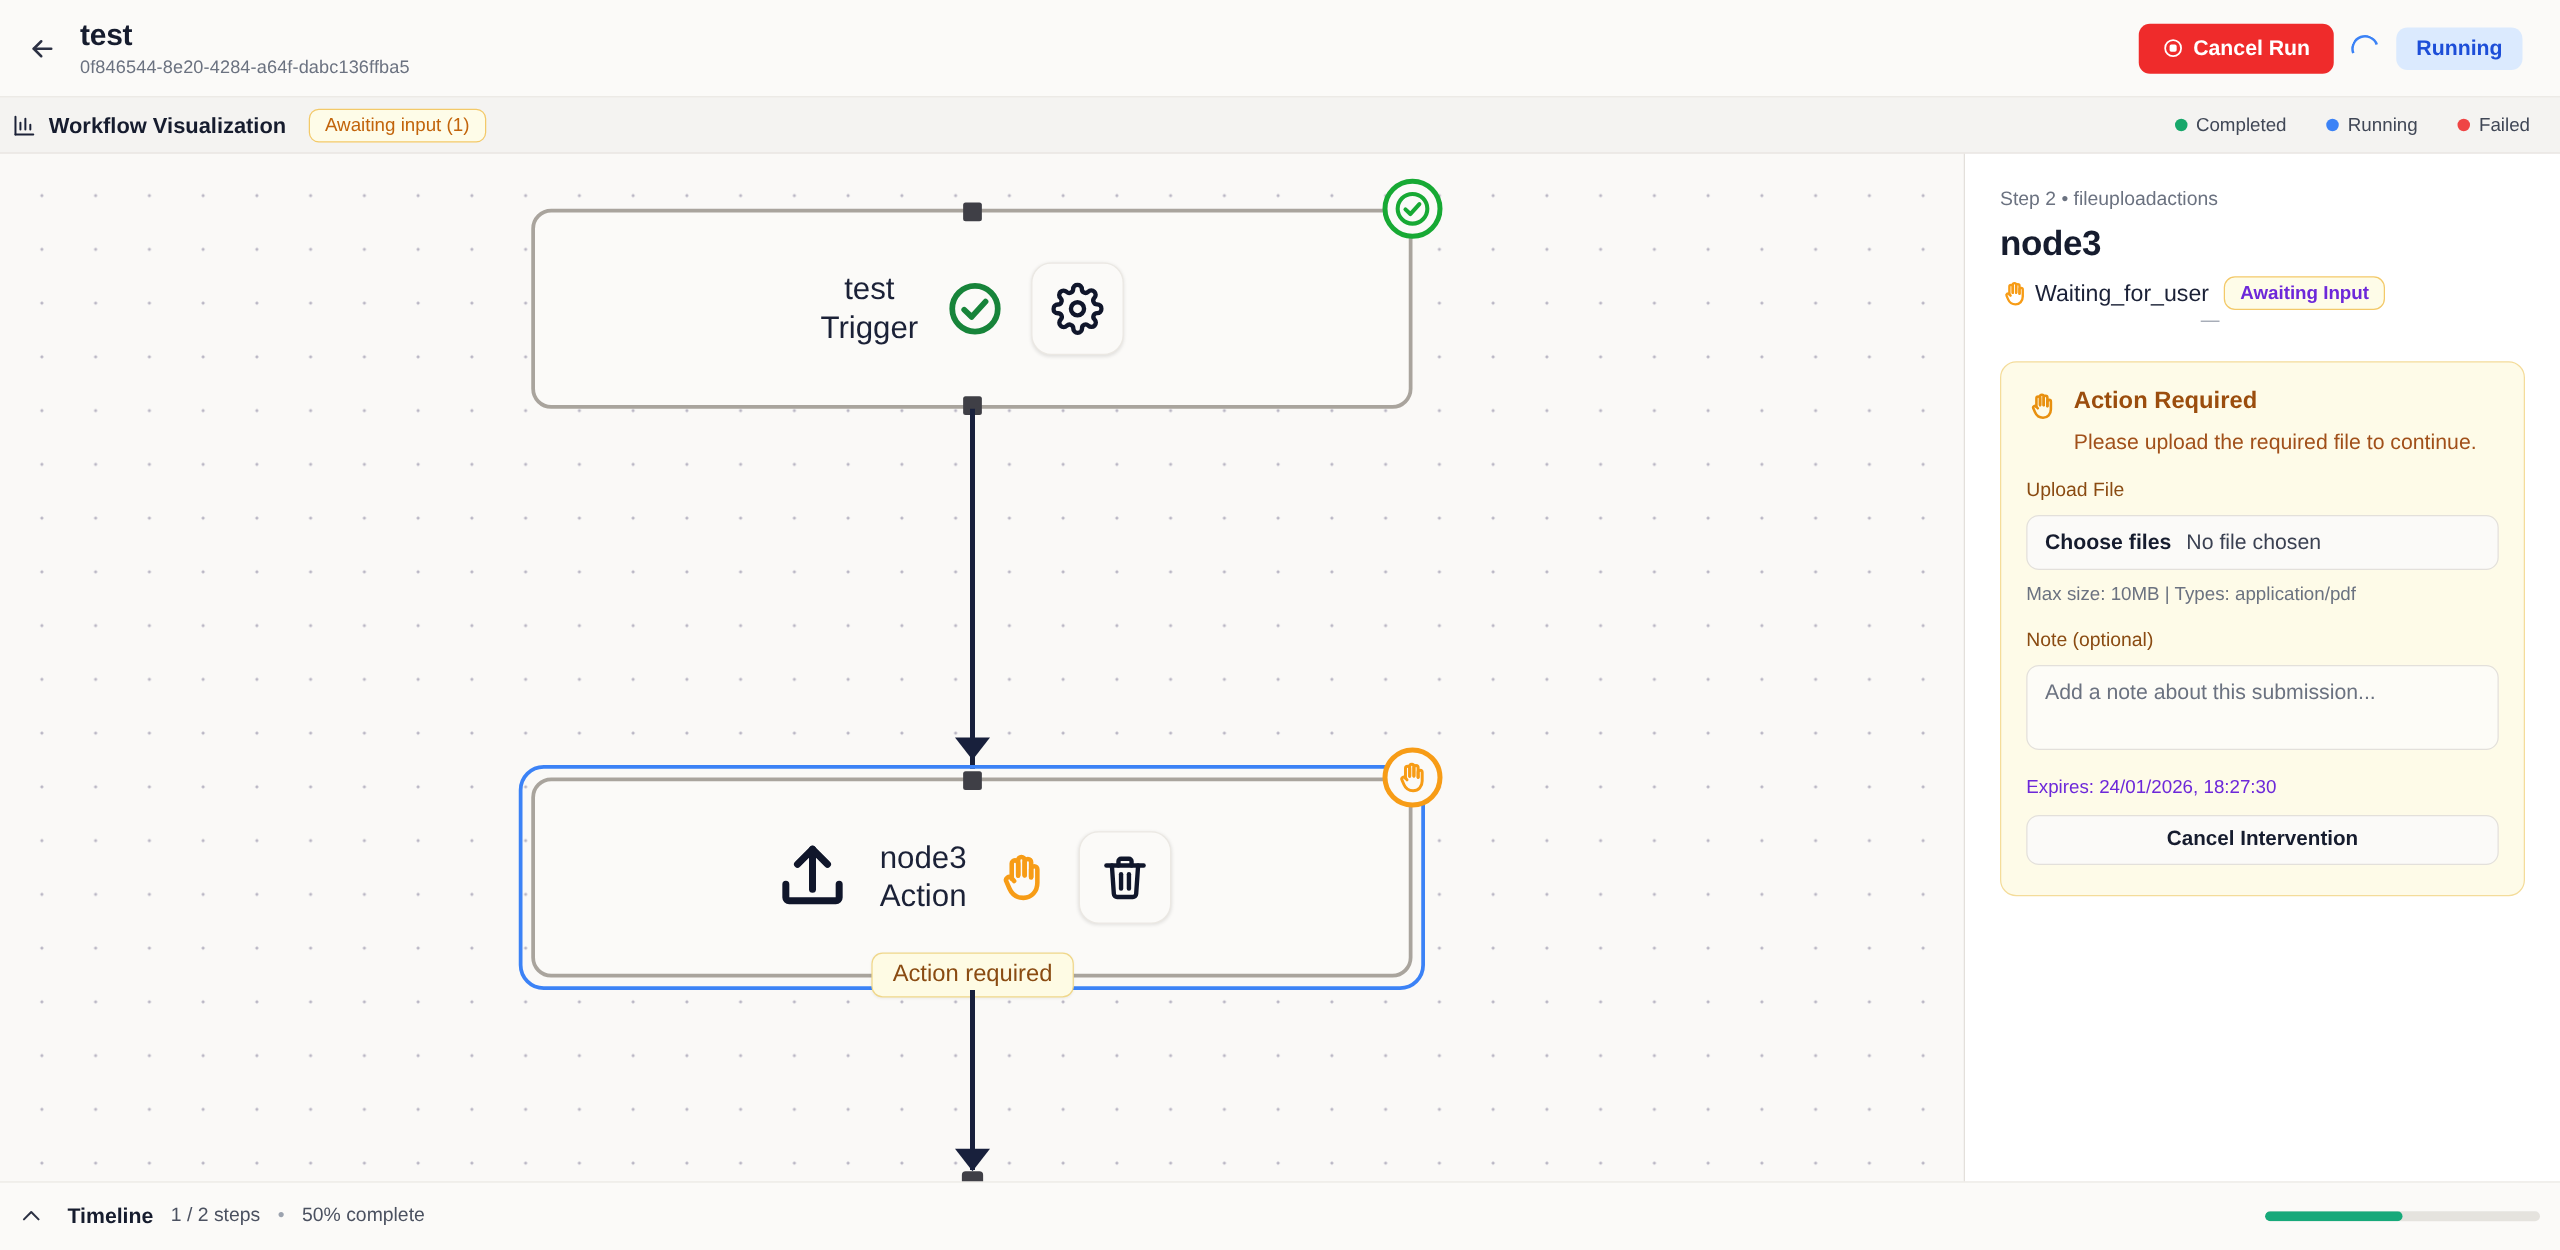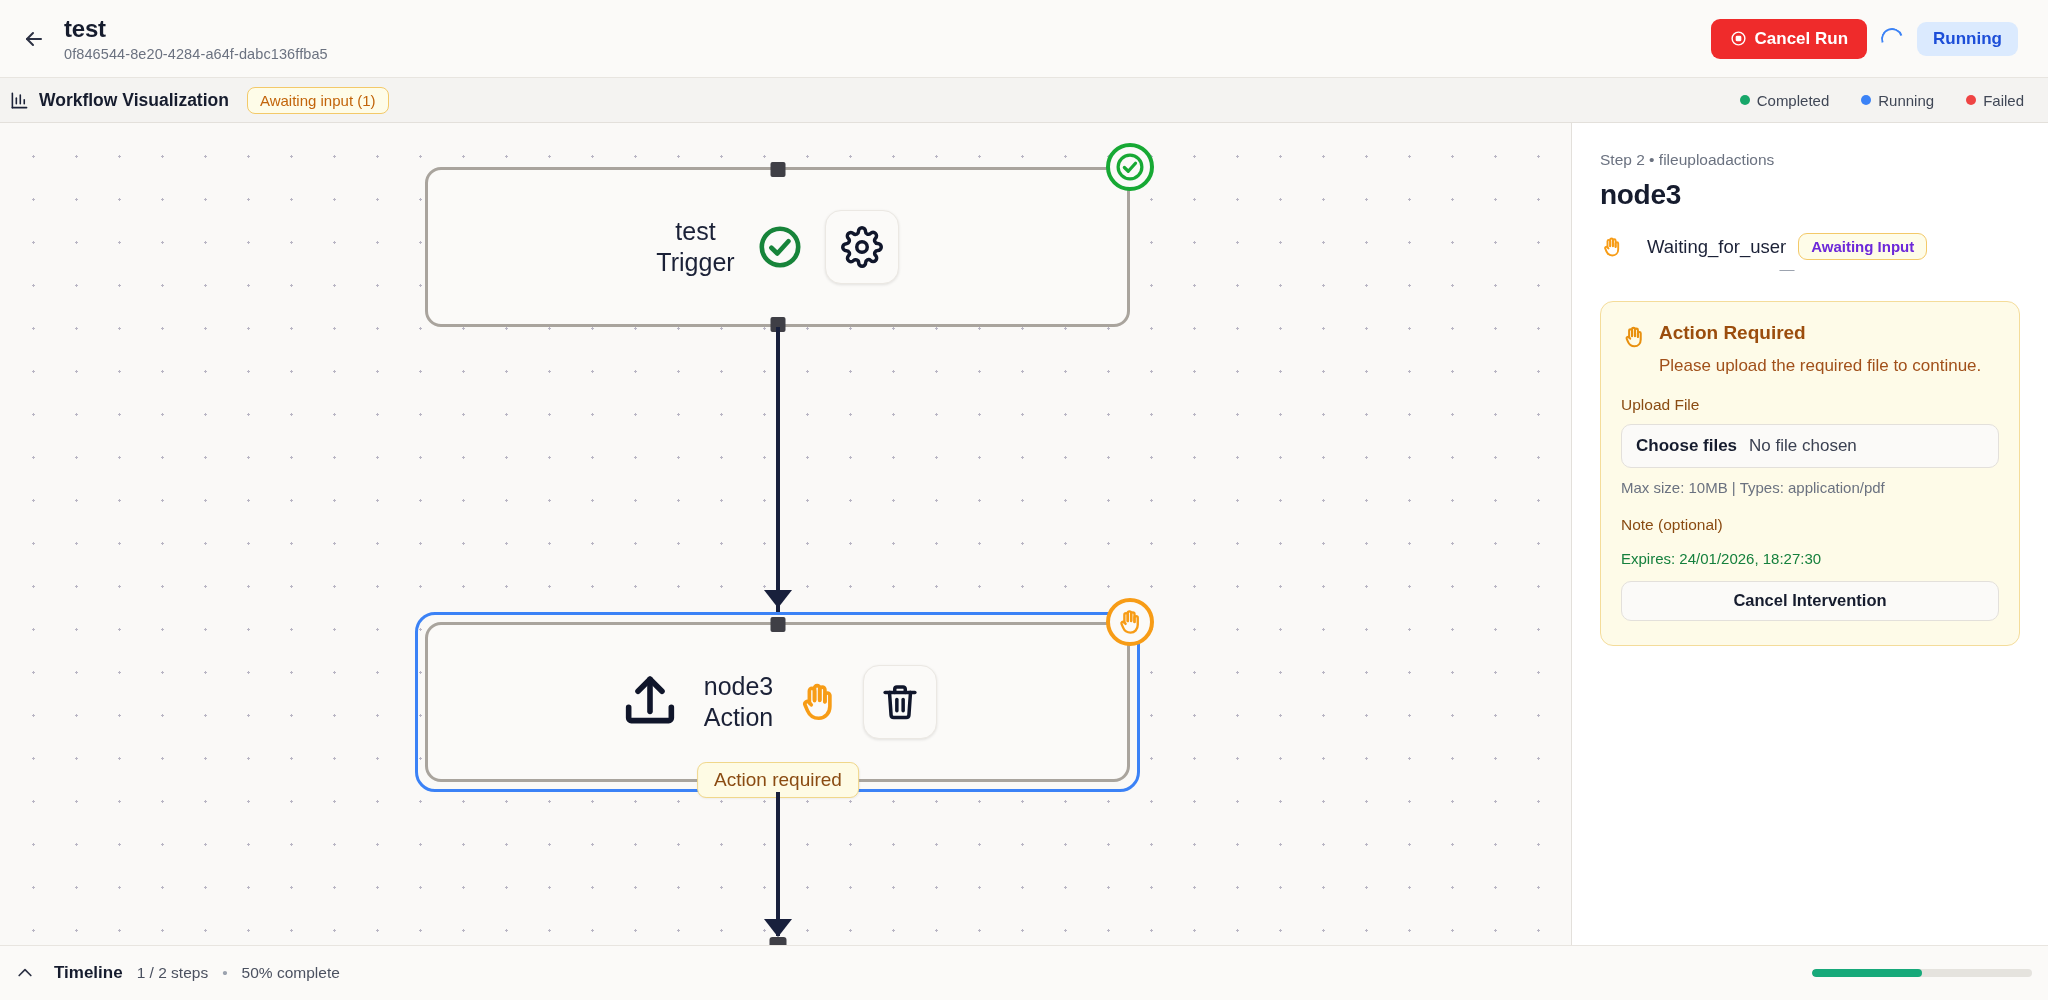--- a/index.html
+++ b/index.html
@@ -139,21 +139,21 @@
     box-shadow: 0 1px 2px rgba(0,0,0,0.05);
   }
 
   
   .panel {
     flex: 1 1 auto; background: #ffffff; padding: 28px 28px 0 28px;
     display: flex; flex-direction: column; overflow: hidden;
   }
   .panel-step { font-size: 15.5px; color: #6b7280; }
   .panel-title { font-size: 28px; font-weight: bold; color: #161c2e; margin-top: 10px; letter-spacing: -0.3px;}
-  .panel-status-row { display: flex; align-items: flex-start; gap: 23px; margin-top: 22px; text-align: center; }
+  .panel-status-row { display: flex; align-items: flex-start; gap: 4px; margin-top: 10px; text-align: center; }
   .hand-small { width: 24px; height: 24px; display: block; margin-top: 2px; flex: 0 0 24px; }
   .panel-state-wrap { display: flex; flex-direction: column; }
   .panel-state-line { display: flex; align-items: center; gap: 12px; }
   .panel-state { font-size: 18.5px; color: #1b2137; }
   .awaiting-input-pill {
     background: #fefce8; border: 1px solid #f3c969; color: #6d28d9;
     border-radius: 9px; padding: 4px 12px; font-size: 15px; font-weight: bold;
   }
   .panel-dash { font-size: 15px; color: #9ca3af; line-height: 0.7; margin-top: 4px; }
 
@@ -173,21 +173,21 @@
   .choose-files { font-size: 17px; font-weight: bold; color: #161c2e; }
   .no-file { font-size: 17px; color: #3b4152; }
   .ac-hint { font-size: 15px; color: #6b7280; margin-top: 11px; }
   .note-area {
     margin-top: 10px; width: 100%; height: 68px; resize: none;
     background: #fdfcf7; border: 1px solid #e3e0db; border-radius: 10px;
     padding: 11px 14px; font-size: 17px; color: #3b4152;
     font-family: "Liberation Sans", sans-serif;
   }
   .note-area::placeholder { color: #6b7280; }
-  .ac-expires { font-size: 15px; color: #15803d; margin-top: 16px; }
+  .ac-expires { font-size: 15px; color: #6d28d9; margin-top: 16px; }
   .cancel-intervention {
     margin-top: 14px; width: 100%; height: 40px; background: #fbfaf8;
     border: 1px solid #e3e0db; border-radius: 10px; font-size: 16.5px; font-weight: bold;
     color: #161c2e; cursor: pointer; font-family: "Liberation Sans", sans-serif;
   }
 
   
   .footer {
     height: 55px; flex: 0 0 55px; background: #fbfaf8; border-top: 1px solid #e8e5e0;
     display: flex; align-items: center; padding: 0 16px 0 10px; gap: 14px;
@@ -372,20 +372,21 @@
         <div class="ac-sub">Please upload the required file to continue.</div>
 
         <div class="ac-label">Upload File</div>
         <div class="file-input">
           <span class="choose-files">Choose files</span>
           <span class="no-file">No file chosen</span>
         </div>
         <div class="ac-hint">Max size: 10MB | Types: application/pdf</div>
 
         <div class="ac-label">Note (optional)</div>
+        <textarea class="note-area" placeholder="Add a note about this submission..." style=""></textarea>
 
         <div class="ac-expires">Expires: 24/01/2026, 18:27:30</div>
         <button class="cancel-intervention">Cancel Intervention</button>
       </div>
     </div>
   </div>
 
   <div class="footer">
     <div class="chev-btn">
       <svg viewBox="0 0 24 24" width="20" height="20" fill="none" stroke="currentColor" stroke-width="2" stroke-linecap="round" stroke-linejoin="round">

